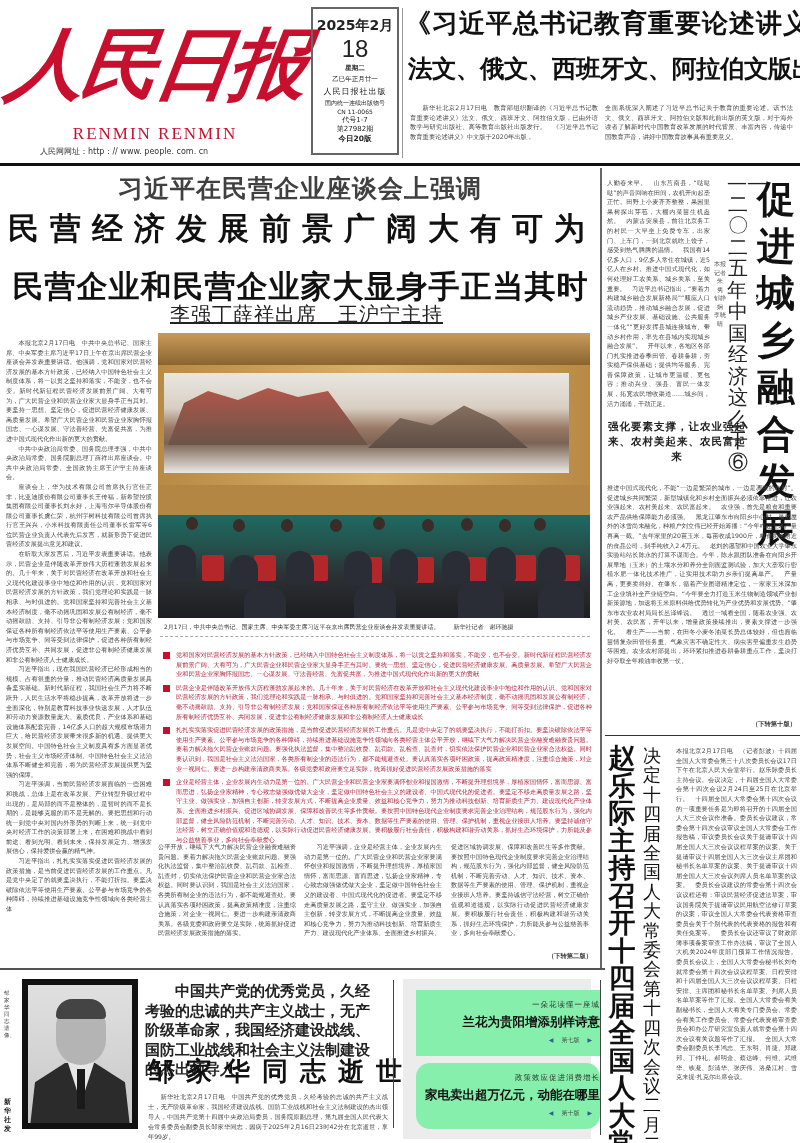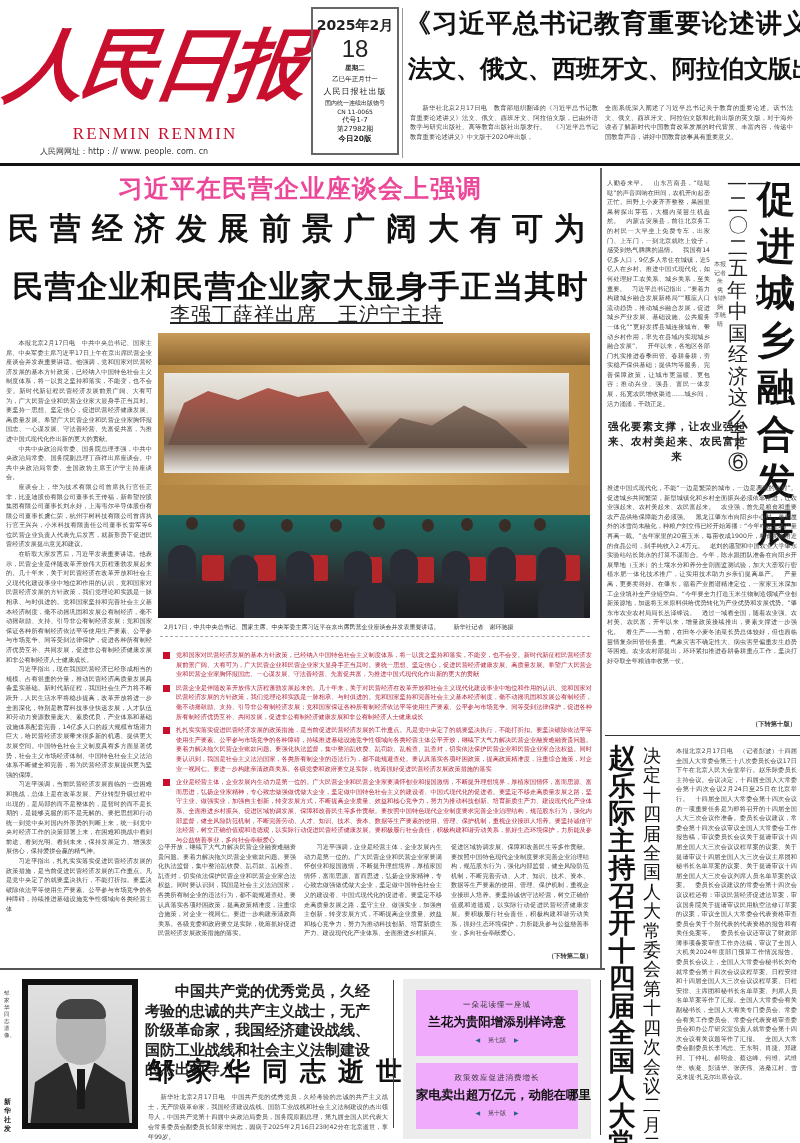--- a/index.html
+++ b/index.html
@@ -21,21 +21,21 @@
   .datebox .issn { font-size: 6px; line-height: 9px; }
 
   .top-head1 { left: 405px; top: 6px; width: 395px; font-family: "DejaVu Sans", sans-serif; font-weight: bold; font-size: 26px; letter-spacing: 1px; white-space: nowrap; color: #111; }
   .top-head2 { left: 408px; top: 52px; width: 392px; font-family: "DejaVu Sans", sans-serif; font-weight: bold; font-size: 24.5px; white-space: nowrap; color: #111; letter-spacing: -0.5px; }
   .top-col { top: 103px; width: 188px; font-family: "DejaVu Sans", sans-serif; font-size: 6.3px; line-height: 9.5px; color: #444; text-align: justify; }
   .top-col.c1 { left: 410px; } .top-col.c2 { left: 605px; }
 
   .rule-thick { left: 0; top: 163px; width: 800px; height: 3px; background: #111; }
 
   
-  .kicker { left: 90px; top: 172px; width: 420px; text-align: center; font-family: "DejaVu Sans", sans-serif; font-size: 25px; font-weight: bold; color: #ec4899; letter-spacing: 1px; }
+  .kicker { left: 90px; top: 172px; width: 420px; text-align: center; font-family: "DejaVu Sans", sans-serif; font-size: 25px; font-weight: bold; color: #404040; letter-spacing: 1px; }
   .mainhead { left: 8px; width: 585px; text-align: center; font-family: "DejaVu Sans", sans-serif; font-weight: bold; color: #111; white-space: nowrap; }
   .mh1 { top: 208px; font-size: 31px; letter-spacing: 11px; }
   .mh2 { top: 266px; font-size: 31px; letter-spacing: 1px; }
   .subline { left: 170px; top: 301px; width: 320px; font-family: "DejaVu Sans", sans-serif; font-size: 20px; color: #222; letter-spacing: 1px; white-space: nowrap; text-decoration: underline; }
   .vsep { top: 168px; width: 1px; background: #888; }
 
   
   .body-col { font-family: "DejaVu Sans", sans-serif; font-size: 6.2px; line-height: 9.6px; color: #444; text-align: justify; overflow: hidden; }
   .body-col p { text-indent: 2em; }
 
@@ -82,21 +82,21 @@
   .portrait-suit { position: absolute; left: 2px; top: 78px; width: 100px; height: 64px; background: #2b2b2b; clip-path: polygon(0 100%,5% 30%,35% 0,65% 0,95% 30%,100% 100%); }
   .portrait-shirt { position: absolute; left: 40px; top: 78px; width: 26px; height: 40px; background: #e6e6e6; clip-path: polygon(0 0,100% 0,50% 100%); }
   .portrait-tie { position: absolute; left: 49px; top: 84px; width: 8px; height: 40px; background: #1a1a1a; }
   .obit-intro { left: 145px; top: 982px; width: 237px; font-family: "DejaVu Serif", serif; font-weight: bold; font-size: 15px; line-height: 19.5px; color: #222; text-indent: 2em; }
   .obit-head { left: 148px; top: 1054px; width: 240px; font-family: "DejaVu Sans", sans-serif; font-weight: bold; font-size: 26px; letter-spacing: 12px; color: #111; white-space: nowrap; }
   .obit-body { left: 148px; top: 1092px; width: 240px; font-family: "DejaVu Sans", sans-serif; font-size: 6.2px; line-height: 10px; color: #444; text-align: justify; text-indent: 2em; }
   .vline { width: 1px; background: #444; }
 
   
   .promo-bg { left: 403px; top: 979px; width: 188px; height: 160px; background: #ececec; }
-  .promo { left: 416px; width: 162px; height: 66px; background: #f0abfc; text-align: center; }
+  .promo { left: 416px; width: 184px; height: 66px; background: #86efac; text-align: right; }
   .promo .pk { font-family: "DejaVu Serif", serif; font-size: 7.5px; color: #333; margin-top: 10px; letter-spacing: 1px; }
   .promo .ph { font-family: "DejaVu Sans", sans-serif; font-size: 12.5px; font-weight: bold; color: #111; margin-top: 4px; white-space: nowrap; }
   .promo .pp { font-family: "DejaVu Serif", serif; font-size: 6px; color: #444; margin-top: 5px; }
   .tri { display: inline-block; color: #2c5f8f; font-size: 6px; margin: 0 8px; }
   .continue { font-family: "DejaVu Sans", sans-serif; font-size: 6.3px; color: #333; text-align: right; font-weight: bold; }
 </style>
 </head>
 <body>
 
 <div class="abs logo">人民日报</div>
@@ -232,19 +232,19 @@
 <div class="abs vline" style="left:600px;top:980px;height:155px;"></div>
 
 <div class="abs promo-bg"></div>
 <div class="abs promo" style="top:990px;">
   <div class="pk">一朵花读懂一座城</div>
   <div class="ph">兰花为贵阳增添别样诗意</div>
   <div class="pp">
     <span class="tri">◀</span><span>第七版</span><span class="tri">▶</span>
   </div>
 </div>
-<div class="abs promo" style="top:1063px;">
+<div class="abs promo" style="top:1063px;border-radius:14px;">
   <div class="pk">政策效应促进消费增长</div>
   <div class="ph">家电卖出超万亿元，动能在哪里</div>
   <div class="pp">
     <span class="tri">◀</span><span>第十版</span><span class="tri">▶</span>
   </div>
 </div>
 
 </body></html>

